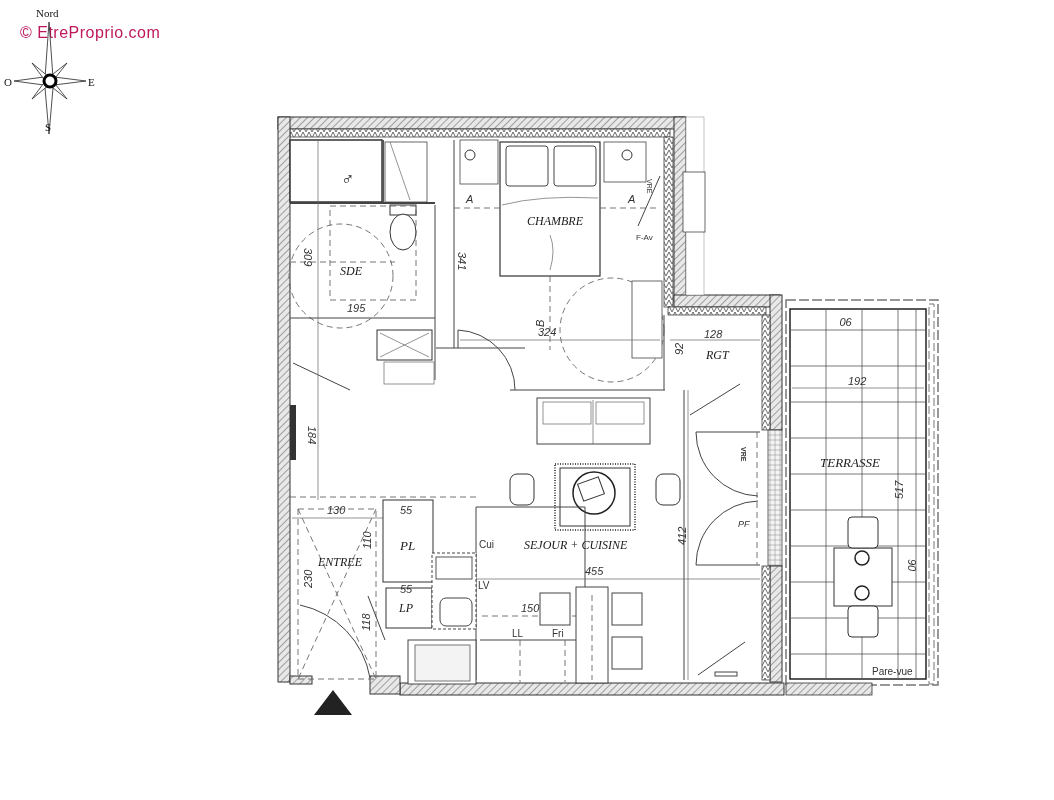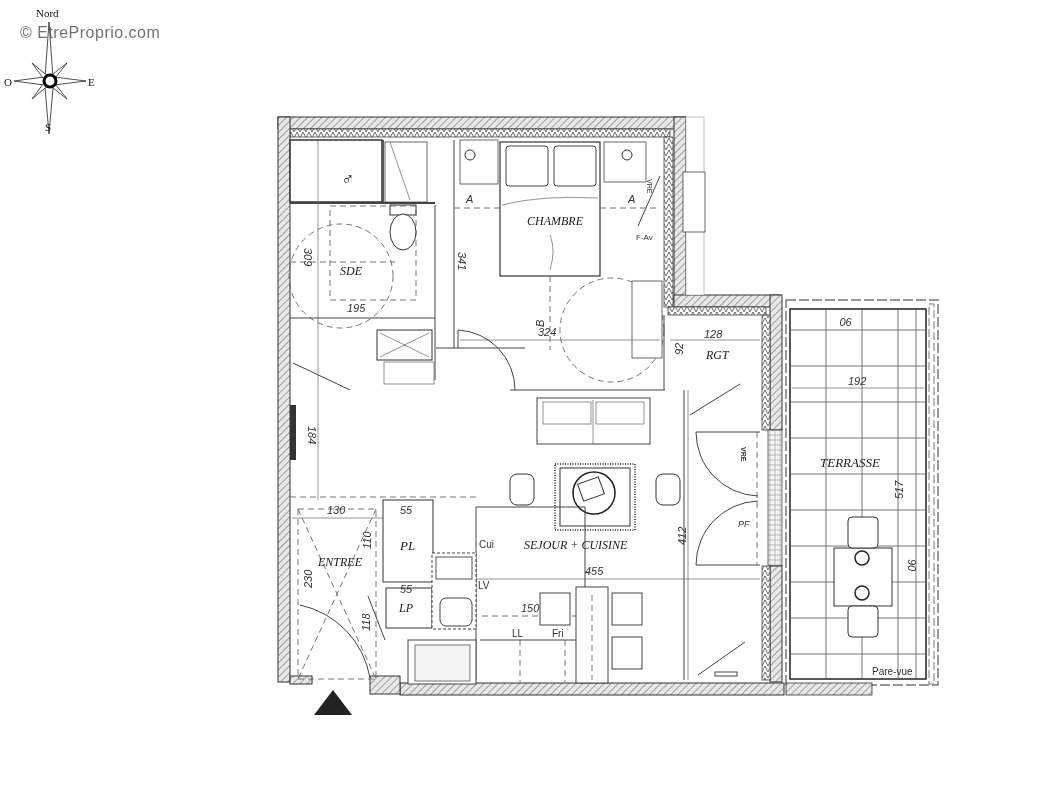--- a/index.html
+++ b/index.html
@@ -1,21 +1,21 @@
 <!DOCTYPE html>
 <html><head>
 <meta charset="utf-8">
 <style>
   html,body{margin:0;padding:0;background:#ffffff;}
   body{width:1054px;height:800px;position:relative;overflow:hidden;font-family:"Liberation Sans",sans-serif;}
   #plan{position:absolute;left:0;top:0;width:1054px;height:800px;}
   .lbl{font-family:"Liberation Serif",serif;font-style:italic;fill:#1a1a1a;}
   .dim{font-family:"Liberation Sans",sans-serif;font-style:italic;fill:#333;font-size:11px;}
   .compass-txt{font-family:"Liberation Serif",serif;fill:#111;font-size:11px;}
-  .watermark{position:absolute;left:20px;top:24px;font-family:"Liberation Sans",sans-serif;font-size:16px;color:#737373;letter-spacing:0.5px;}
+  .watermark{position:absolute;left:20px;top:24px;font-family:"Liberation Sans",sans-serif;font-size:16px;color:#be185d;letter-spacing:0.5px;}
   .wall{fill:url(#hatch);stroke:#333;stroke-width:1;}
   .ins{fill:url(#zig);stroke:#444;stroke-width:0.8;}
   .ln{stroke:#444;stroke-width:1;fill:none;}
   .thin{stroke:#666;stroke-width:0.7;fill:none;}
   .dash{stroke:#666;stroke-width:0.9;fill:none;stroke-dasharray:6 4;}
   .tile{stroke:#555;stroke-width:0.8;fill:none;}
 </style>
 </head>
 <body>
 

